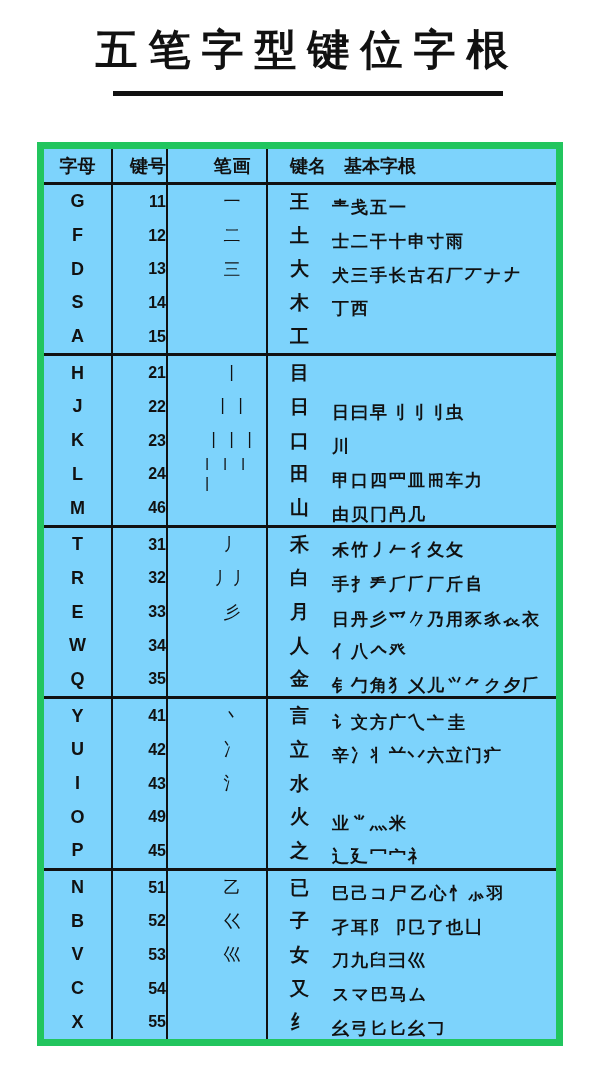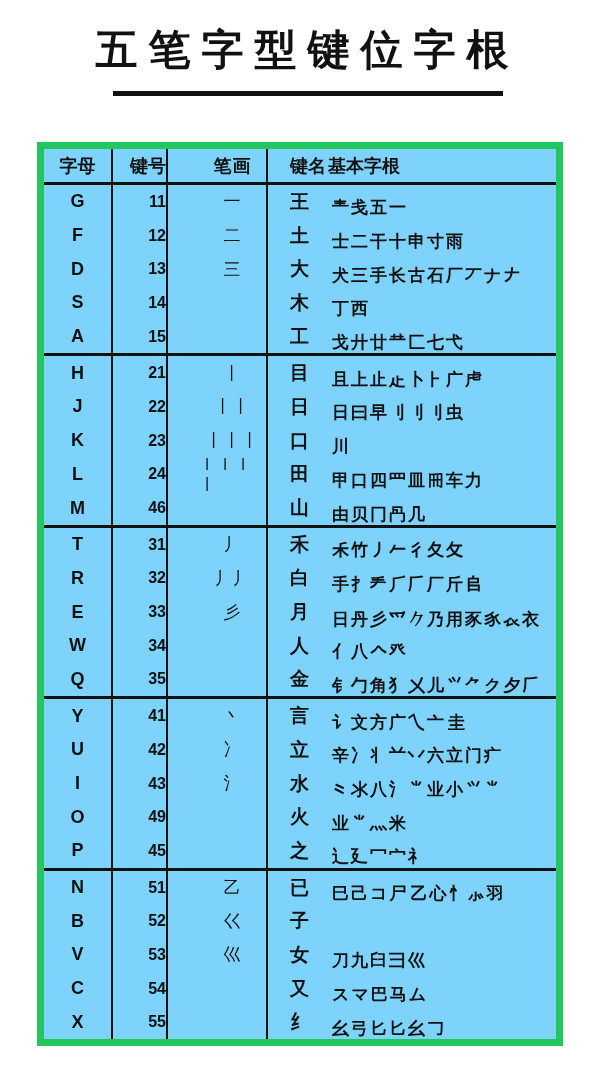--- a/index.html
+++ b/index.html
@@ -53,21 +53,21 @@
     overflow:hidden;
   }
   .c-letter{width:69px;border-right:2px solid #111;font-weight:bold;font-size:18px;}
   .c-keyno{width:55px;border-right:2px solid #111;font-weight:bold;font-size:16px;justify-content:flex-end;}
   .c-stroke{width:69px;border-right:2px solid #111;font-size:17px;letter-spacing:1px;margin-left:31px;}
   .c-main{
     flex:1;
     justify-content:flex-start;
     padding-left:22px;
   }
-  .thead .c-main{gap:2px;padding-left:22px;font-size:18px;}
+  .thead .c-main{gap:18px;padding-left:22px;font-size:18px;}
   .keyname{
     font-weight:bold;
     font-size:19px;
     width:42px;
     flex:0 0 42px;
     text-align:left;
   }
   .radicals{
     font-size:17px;
     letter-spacing:2px;
@@ -138,32 +138,30 @@
       <span class="keyname">木</span>
       <span class="radicals">丁西</span>
     </div>
   </div>
         <div class="trow">
     <div class="cell c-letter">A</div>
     <div class="cell c-keyno">15</div>
     <div class="cell c-stroke"></div>
     <div class="cell c-main">
       <span class="keyname">工</span>
-      <span class="radicals">戈廾廿龷匚七弋</span>
     </div>
   </div>
       </div>
       <div class="tgroup">
         <div class="trow">
     <div class="cell c-letter">H</div>
     <div class="cell c-keyno">21</div>
     <div class="cell c-stroke">丨</div>
     <div class="cell c-main">
       <span class="keyname">目</span>
-      <span class="radicals">且上止龰卜⺊广虍</span>
     </div>
   </div>
         <div class="trow">
     <div class="cell c-letter">J</div>
     <div class="cell c-keyno">22</div>
     <div class="cell c-stroke">丨丨</div>
     <div class="cell c-main">
       <span class="keyname">日</span>
       <span class="radicals">日曰早刂刂刂虫</span>
     </div>
@@ -261,21 +259,20 @@
       <span class="keyname">立</span>
       <span class="radicals">辛冫丬䒑丷六立门疒</span>
     </div>
   </div>
         <div class="trow">
     <div class="cell c-letter">I</div>
     <div class="cell c-keyno">43</div>
     <div class="cell c-stroke">氵</div>
     <div class="cell c-main">
       <span class="keyname">水</span>
-      <span class="radicals">⺀氺八氵⺌业小⺍⺌</span>
     </div>
   </div>
         <div class="trow">
     <div class="cell c-letter">O</div>
     <div class="cell c-keyno">49</div>
     <div class="cell c-stroke"></div>
     <div class="cell c-main">
       <span class="keyname">火</span>
       <span class="radicals">业⺌灬米</span>
     </div>
@@ -299,20 +296,21 @@
       <span class="keyname">已</span>
       <span class="radicals">巳己コ尸𡰣乙心忄⺗羽</span>
     </div>
   </div>
         <div class="trow">
     <div class="cell c-letter">B</div>
     <div class="cell c-keyno">52</div>
     <div class="cell c-stroke">巜</div>
     <div class="cell c-main">
       <span class="keyname">子</span>
+      <span class="radicals">孑耳阝卩㔾了也凵</span>
     </div>
   </div>
         <div class="trow">
     <div class="cell c-letter">V</div>
     <div class="cell c-keyno">53</div>
     <div class="cell c-stroke">巛</div>
     <div class="cell c-main">
       <span class="keyname">女</span>
       <span class="radicals">刀九臼彐巛</span>
     </div>

